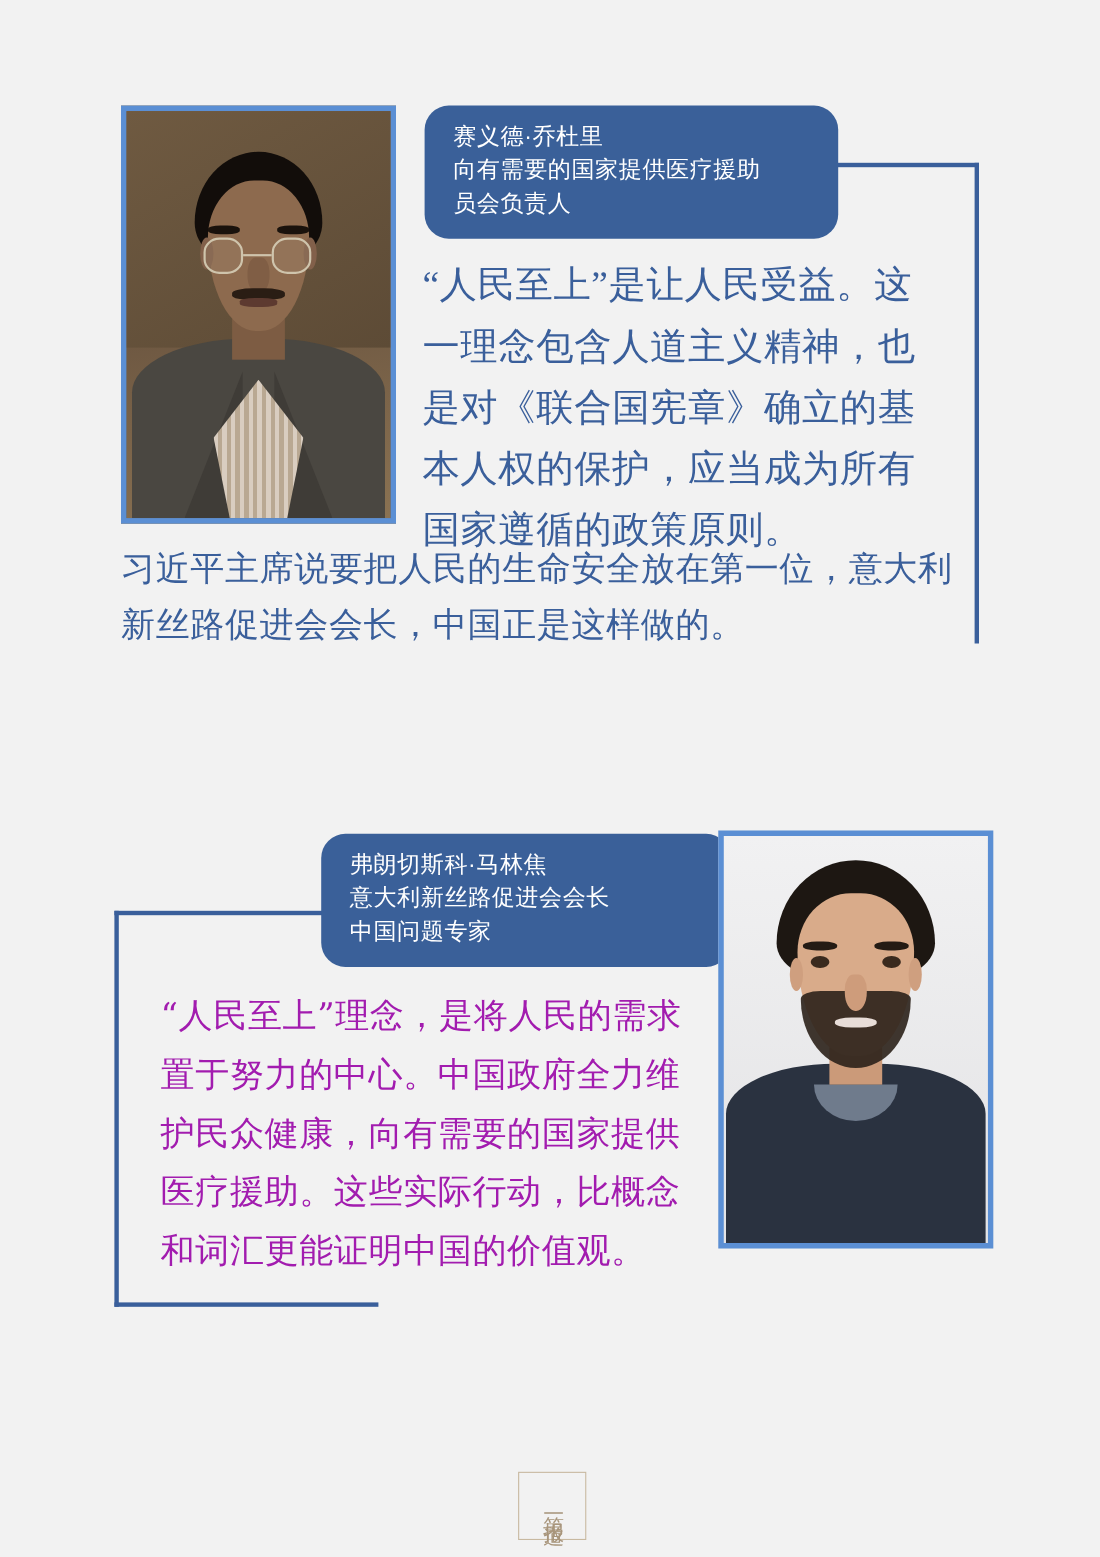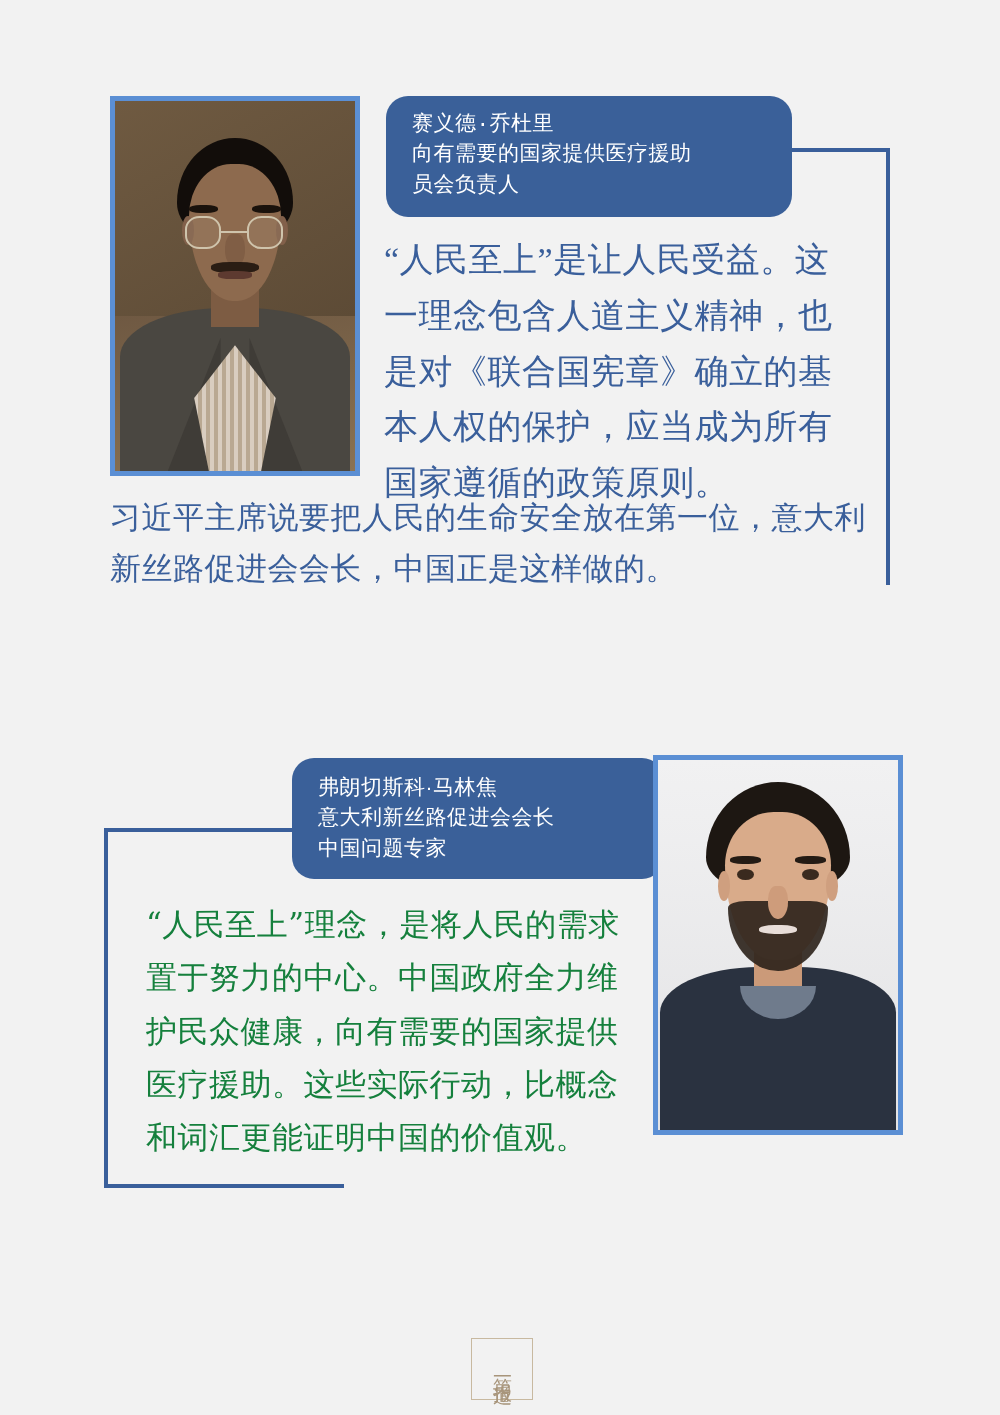--- a/index.html
+++ b/index.html
@@ -154,22 +154,21 @@
     color: #fff;
     border-radius: 22px;
     padding: 14px 26px 16px 26px;
     line-height: 1.45;
     font-size: 21px;
     letter-spacing: 0.5px;
   }
   .namebox1 {
     left: 386px;
     top: 96px;
-    width: 406px;
-    font-family: Liberation Mono, monospace;
+    width: 376px;
   }
   .quote1 {
     position: absolute;
     left: 384px;
     top: 232px;
     width: 470px;
     color: #3a5f9b;
     font-family: Liberation Serif, serif;
     font-size: 34px;
     line-height: 1.64;
@@ -312,21 +311,21 @@
     left: 34%; bottom: 30%;
     width: 32%; height: 9%;
     background: #6f7b8c;
     border-radius: 0 0 50% 50% / 0 0 100% 100%;
   }
   .quote2 {
     position: absolute;
     left: 146px;
     top: 198px;
     width: 500px;
-    color: #15803d;
+    color: #a21caf;
     font-family: "DejaVu Serif", "Liberation Serif", serif;
     font-size: 31px;
     line-height: 1.72;
     letter-spacing: 0.5px;
   }
 
   
   .footer-logo {
     position: absolute;
     left: 471px;

